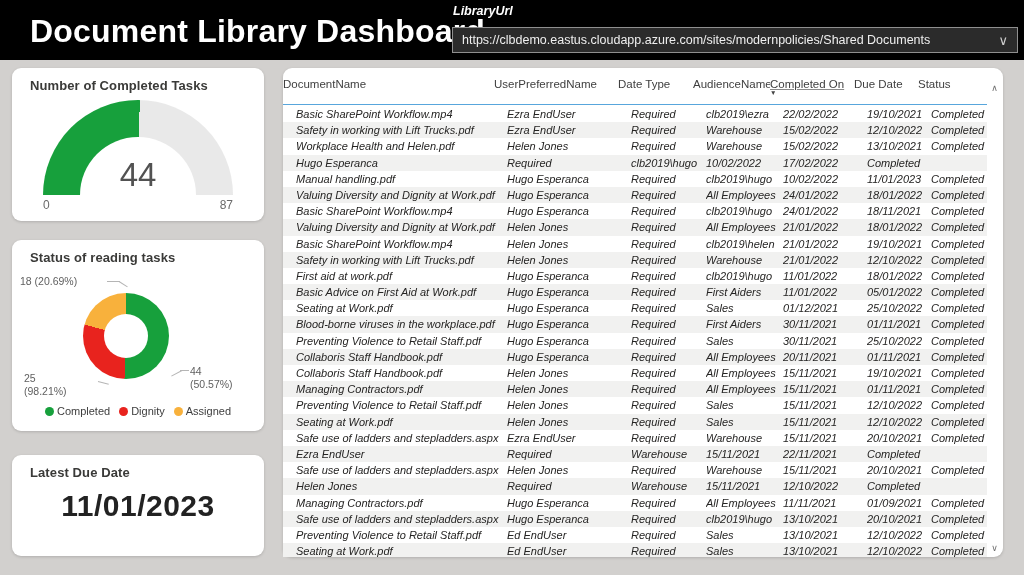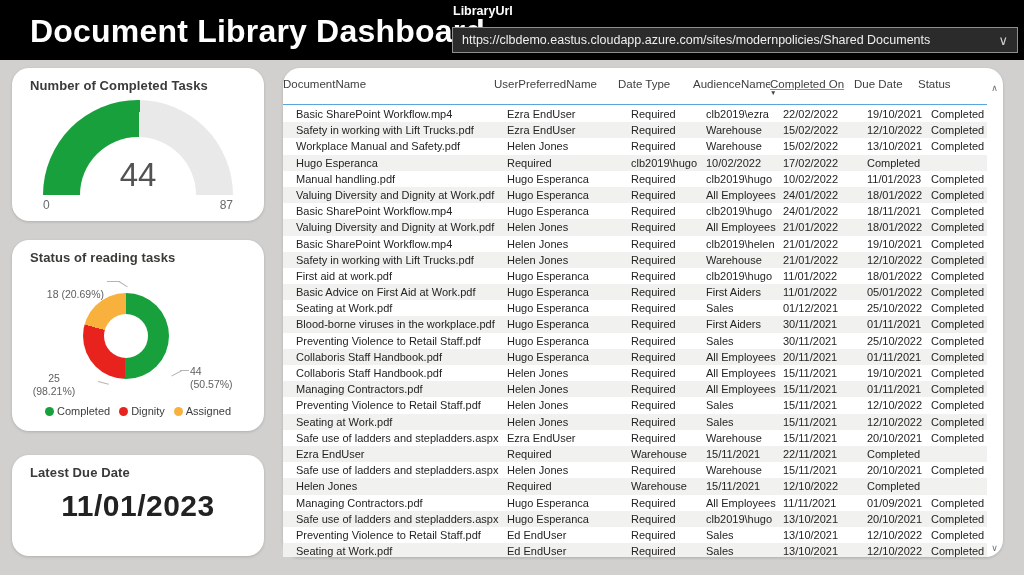--- a/index.html
+++ b/index.html
@@ -3,29 +3,29 @@
 <meta charset="utf-8">
 <style>
   * { margin:0; padding:0; box-sizing:border-box; }
   html,body { width:1024px; height:575px; }
   body { font-family:"Liberation Sans", sans-serif; background:#d2d0ce; overflow:hidden; }
   .stage { position:relative; width:1024px; height:575px; background:#d2d0ce; overflow:hidden; }
 
   
   .topbar { position:absolute; left:0; top:0; width:1024px; height:60px; background:#000; }
   .page-title { position:absolute; left:30px; top:13px; font-size:32px; font-weight:600; color:#fff; letter-spacing:.2px; }
-  .slicer-label { position:absolute; left:453px; top:4px; font-size:12.5px; font-weight:700; color:#fff; }
+  .slicer-label { position:absolute; left:453px; top:4px; font-size:12.5px; font-weight:700; color:#fff;font-style:italic; }
   .dropdown { position:absolute; left:452px; top:27px; width:566px; height:23px; background:#2b2b2b;
               border:1px solid #8f8f8f; display:flex; align-items:center; padding:12px 9px; color:#efefef;
               font-size:12.5px; cursor:pointer; }
   .dropdown .url-text { white-space:nowrap; overflow:hidden; }
   .dropdown .chev { margin-left:auto; color:#cfcfcf; font-size:13px; line-height:1; }
 
   
-  .card { position:absolute; background:#fff; border-radius:17px; box-shadow:0 1px 3px rgba(0,0,0,.16); }
+  .card { position:absolute; background:#fff; border-radius:9px; box-shadow:0 1px 3px rgba(0,0,0,.16); }
   .card-title { position:absolute; left:18px; top:10px; font-size:13px; font-weight:700; color:#3a3a38; letter-spacing:.1px; }
   #gauge-card { left:12px; top:68px;  width:252px; height:153px; }
   #donut-card { left:12px; top:240px; width:252px; height:191px; }
   #date-card  { left:12px; top:455px; width:252px; height:101px; }
   #table-card { left:283px; top:68px; width:720px; height:489px; }
 
   
   .gauge-arc { position:absolute; left:31px; top:32px; width:190px; height:95px;
                border-radius:190px 190px 0 0; }
   .gauge-arc::after { content:""; position:absolute; left:50%; bottom:0; transform:translateX(-50%);
@@ -33,23 +33,23 @@
   .gauge-value { position:absolute; left:0; top:88px; width:252px; text-align:center;
                font-size:33px; color:#525252; z-index:2; }
   .gauge-minmax { position:absolute; left:31px; top:130px; width:190px; display:flex;
                justify-content:space-between; font-size:12px; color:#6a6a6a; }
 
   
   .donut { position:absolute; left:71px; top:53px; width:86px; height:86px; border-radius:50%; cursor:pointer; }
   .donut::after { content:""; position:absolute; left:21px; top:21px; width:44px; height:44px;
                border-radius:50%; background:#fff; }
   .callout { position:absolute; font-size:10.5px; color:#5f5f5f; line-height:13px; }
-  #callout-assigned { left:8px; top:48px; width:84px; text-align:right; }
+  #callout-assigned { left:8px; top:35px; width:84px; }
   #callout-completed { left:178px; top:125px; text-align:left; }
-  #callout-overdue { left:4px; top:132px; width:76px; text-align:center; }
+  #callout-overdue { left:12px; top:132px; width:76px; text-align:left; }
   .leader { position:absolute; height:1px; background:#b5b5b5; }
   #lead-assigned  { left:95px;  top:41px;  width:13px; }
   #lead-assigned2 { left:107px; top:41px;  width:10px; transform:rotate(32deg); transform-origin:left center; }
   #lead-completed { left:158px; top:130px; width:12px; transform:rotate(-28deg); transform-origin:right center; }
   #lead-completed2{ left:168px; top:130px; width:9px;  }
   #lead-overdue   { left:86px;  top:141px; width:11px; transform:rotate(14deg); transform-origin:left center; }
   .legend { position:absolute; left:0; right:0; top:165px; display:flex; justify-content:center;
             gap:9px; font-size:11px; color:#3d3d3d; }
   .legend-item { display:flex; align-items:center; gap:3px; cursor:pointer; }
   .legend-dot { width:9px; height:9px; border-radius:50%; display:inline-block; }
@@ -61,21 +61,21 @@
   
   .thead { position:absolute; left:0; right:0; top:10px; margin:0 16px 0 0; 
            display:grid; grid-template-columns:211px 124px 75px 77px 84px 64px 1fr;
            height:27px; border-bottom:1px solid #58a6dc; font-size:11.5px; color:#404040; }
   .hcell { cursor:pointer; white-space:nowrap; overflow:hidden; }
   .hcell.sorted .hlabel { text-decoration:underline; text-decoration-color:#8a8a8a; }
   .hcell .sort { display:block; font-size:6.5px; color:#444; line-height:5px; margin-top:0; }
   .tbody { position:absolute; left:0; right:0; top:38px; bottom:0; overflow:hidden; }
   .trow { display:grid; grid-template-columns:211px 124px 75px 77px 84px 64px 1fr;
           margin-right:16px; padding-left:13px; height:16.2px; line-height:16.2px;
-          font-size:11px; color:#252423; white-space:nowrap; cursor:pointer; }
+          font-size:11px; color:#252423; white-space:nowrap; cursor:pointer;font-style:italic; }
   .trow:nth-child(even) { background:#f1f1f0; }
   .tcell { overflow:hidden; padding-right:4px; }
   .tcell:last-child { padding-right:0; }
   .vscroll { position:absolute; right:2px; top:16px; bottom:4px; width:13px;
           display:flex; flex-direction:column; justify-content:space-between; align-items:center; }
   .scroll-arrow { font-size:9px; color:#707070; line-height:9px; cursor:pointer; }
 </style>
 </head>
 <body>
 
@@ -161,21 +161,21 @@
         <div class="trow">
           <div class="tcell">Safety in working with Lift Trucks.pdf</div>
           <div class="tcell">Ezra EndUser</div>
           <div class="tcell">Required</div>
           <div class="tcell">Warehouse</div>
           <div class="tcell">15/02/2022</div>
           <div class="tcell">12/10/2022</div>
           <div class="tcell">Completed</div>
         </div>
         <div class="trow">
-          <div class="tcell">Workplace Manual and Safety.pdf</div>
+          <div class="tcell">Workplace Health and Helen.pdf</div>
           <div class="tcell">Helen Jones</div>
           <div class="tcell">Required</div>
           <div class="tcell">Warehouse</div>
           <div class="tcell">15/02/2022</div>
           <div class="tcell">13/10/2021</div>
           <div class="tcell">Completed</div>
         </div>
         <div class="trow">
           <div class="tcell">Hugo Esperanca</div>
           <div class="tcell">Required</div>

